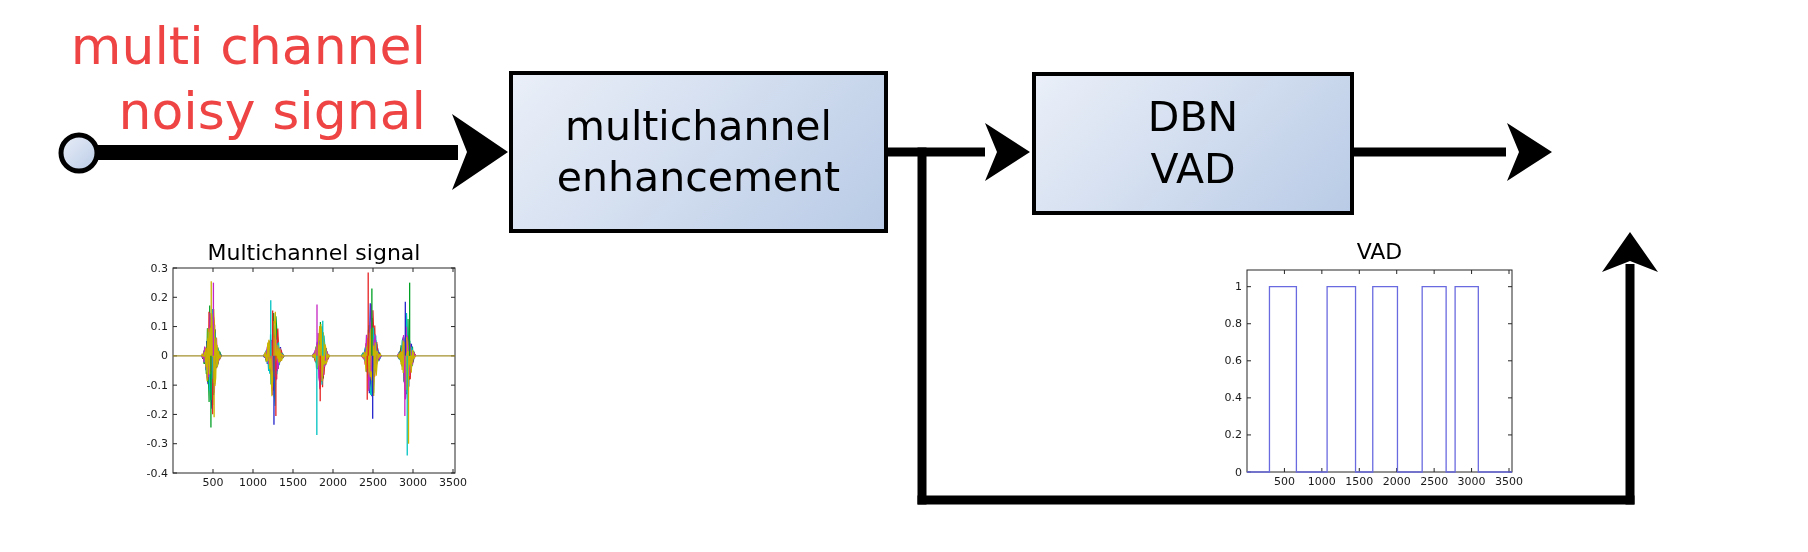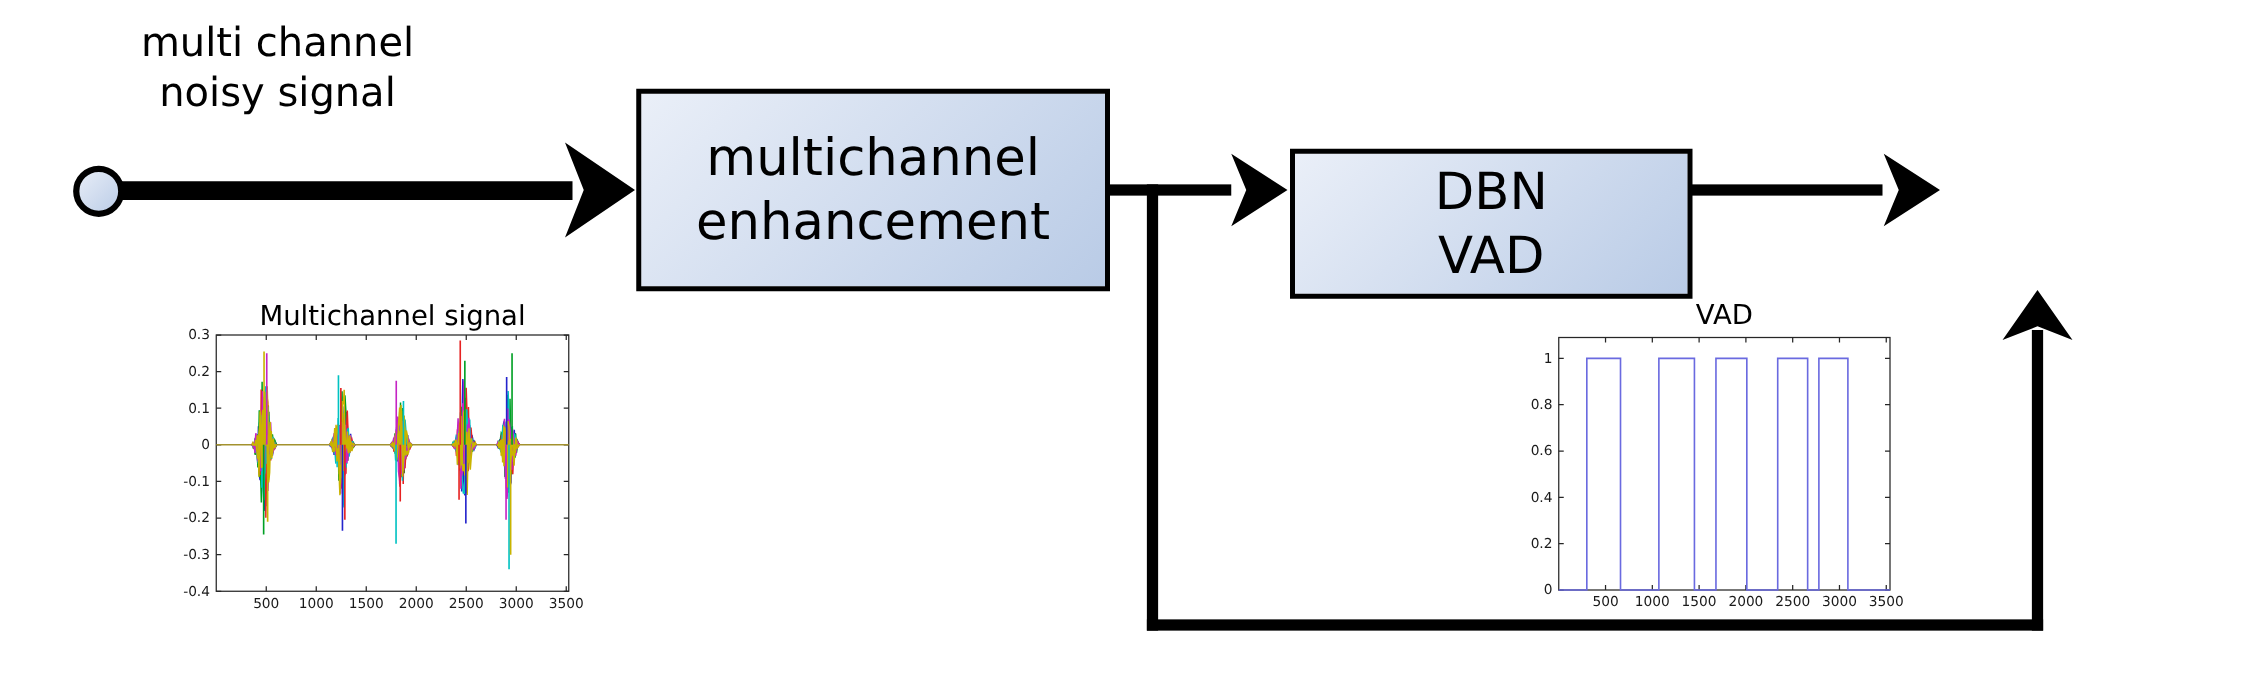--- a/index.html
+++ b/index.html
@@ -9,26 +9,26 @@
   }
   #connector-layer{position:absolute;left:0;top:0;z-index:1;}
   .node{
     position:absolute;z-index:2;box-sizing:border-box;
     border:4px solid #000;
     background:linear-gradient(135deg,var(--node-light,#eaeff8) 0%,var(--node-dark,#b9cbe6) 100%);
     display:flex;align-items:center;justify-content:center;text-align:center;
   }
   .node-label{white-space:pre-line;font-size:41px;line-height:1.25;color:#000;}
   #enhancement-box{left:509px;top:71px;width:379px;height:162px;}
-  #dbn-vad-box{left:1032px;top:72px;width:322px;height:120px;margin-top:47px;}
+  #dbn-vad-box{left:1032px;top:72px;width:322px;height:143px;}
   #asr-node{left:1550px;top:72px;width:160px;height:160px;border-radius:50%;border-width:5px;}
   #asr-node .node-label{font-size:44px;}
   #input-label{
-    position:absolute;z-index:2;left:18px;top:14px;width:408px;text-align:center;
-    font-size:32px;line-height:1.25;white-space:pre-line;color:#000000;
+    position:absolute;z-index:2;left:18px;top:14px;width:408px;text-align:right;
+    font-size:52px;line-height:1.25;white-space:pre-line;color:#ef4444;
   }
   .chart-svg{position:absolute;z-index:2;}
   #multichannel-signal-chart{left:120px;top:228px;}
   #vad-chart{left:1160px;top:226px;}
 </style>
 </head>
 <body>
 
 <div id="canvas">
 

